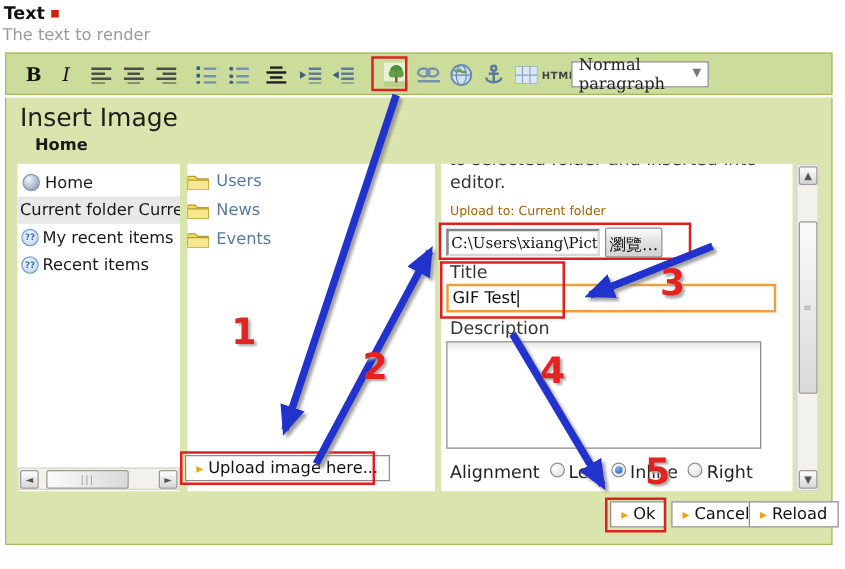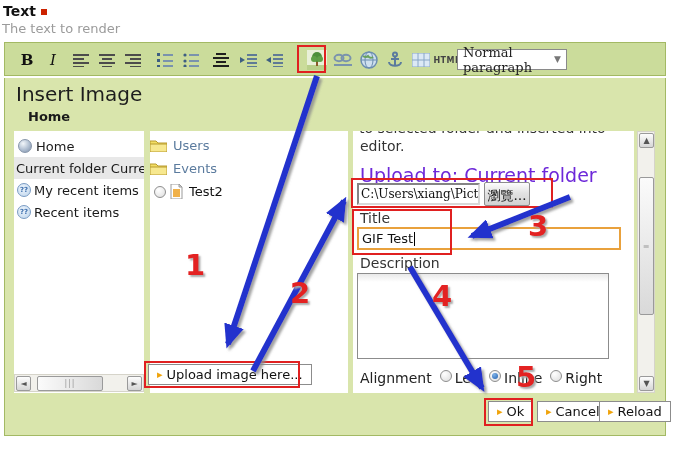--- a/index.html
+++ b/index.html
@@ -59,21 +59,21 @@
   
   .cbtn { position:absolute; background:#fff; border:1px solid #8c8c8c; font-size:13px; color:#111;
           display:flex; align-items:center; justify-content:center; padding:2px 8px; cursor:pointer; white-space:nowrap; }
   .oarrow { color:#f0a30a; font-size:11px; margin-right:4px; line-height:1; }
 
   
   .clip-line { position:absolute; left:6px; top:0; width:264px; height:6px; overflow:hidden;
                font-size:14px; color:#333; }
   .clip-line span { display:block; margin-top:-11px; }
   .editor-line { position:absolute; left:7px; top:7px; font-size:14px; color:#333; }
-  .upload-to { position:absolute; left:7px; top:33px; font-size:19px; color:#6d28d9; }
+  .upload-to { position:absolute; left:7px; top:33px; font-size:10px; color:#a16207; }
   .file-input { position:absolute; left:4px; top:52px; width:123px; height:22px; border:2px inset #d8d8d8;
                 background:#fff; font-family:"DejaVu Serif","Liberation Serif",serif; font-size:12px;
                 color:#111; padding:2px 2px; white-space:nowrap; overflow:hidden; }
   .browse-btn { position:absolute; left:131px; top:51px; width:46px; height:24px;
                 background:linear-gradient(#fdfdfd,#e3e3e3 45%,#d2d2d2); border:1px solid #8c8c8c; border-radius:2px;
                 font-family:"DejaVu Serif","Liberation Serif",serif; font-size:13px; color:#111;
                 display:flex; align-items:flex-end; justify-content:center; cursor:pointer; }
   .lbl { position:absolute; font-size:14px; color:#333; }
   .title-input { position:absolute; left:4px; top:96px; width:264px; height:23px; background:#fff;
                  border:2px solid #e9a13c; font-size:13px; color:#111; display:flex; align-items:center; padding-left:3px; }
@@ -321,30 +321,28 @@
           <path d="M0,2 L6,2 L8,4 L17,4 L17,13 L0,13 z" fill="#f2dd63" stroke="#b89b2e"></path>
           <path d="M0,5 L17,5 L17,13 L0,13 z" fill="#f7e88f" stroke="#b89b2e"></path>
         </svg>
       <span>Users</span>
     </div>
     <div class="frow">
       <svg class="ficon" width="17" height="13">
           <path d="M0,2 L6,2 L8,4 L17,4 L17,13 L0,13 z" fill="#f2dd63" stroke="#b89b2e"></path>
           <path d="M0,5 L17,5 L17,13 L0,13 z" fill="#f7e88f" stroke="#b89b2e"></path>
         </svg>
+      <span>News</span>
+    </div>
+    <div class="frow">
+      <svg class="ficon" width="17" height="13">
+          <path d="M0,2 L6,2 L8,4 L17,4 L17,13 L0,13 z" fill="#f2dd63" stroke="#b89b2e"></path>
+          <path d="M0,5 L17,5 L17,13 L0,13 z" fill="#f7e88f" stroke="#b89b2e"></path>
+        </svg>
       <span>Events</span>
-    </div>
-    <div class="frow doc">
-      <span class="radio"></span>
-      <svg class="ficon" width="13" height="15">
-          <path d="M1,0 L9,0 L12,3 L12,15 L1,15 z" fill="#fff" stroke="#9a9a9a"></path>
-          <rect x="3" y="5" width="7" height="8" fill="#f0b14a"></rect>
-          <path d="M9,0 L9,3 L12,3 z" fill="#dcdcdc" stroke="#9a9a9a"></path>
-        </svg>
-      <span>Test2</span>
     </div>
     <div class="cbtn" style="left:-2px; top:233px;">
       <span class="oarrow">▸</span>
       <span>Upload image here...</span>
     </div>
   </div>
 
   <div class="panel" id="right-panel">
     <div class="clip-line">
         <span>to selected folder and inserted into the</span>

